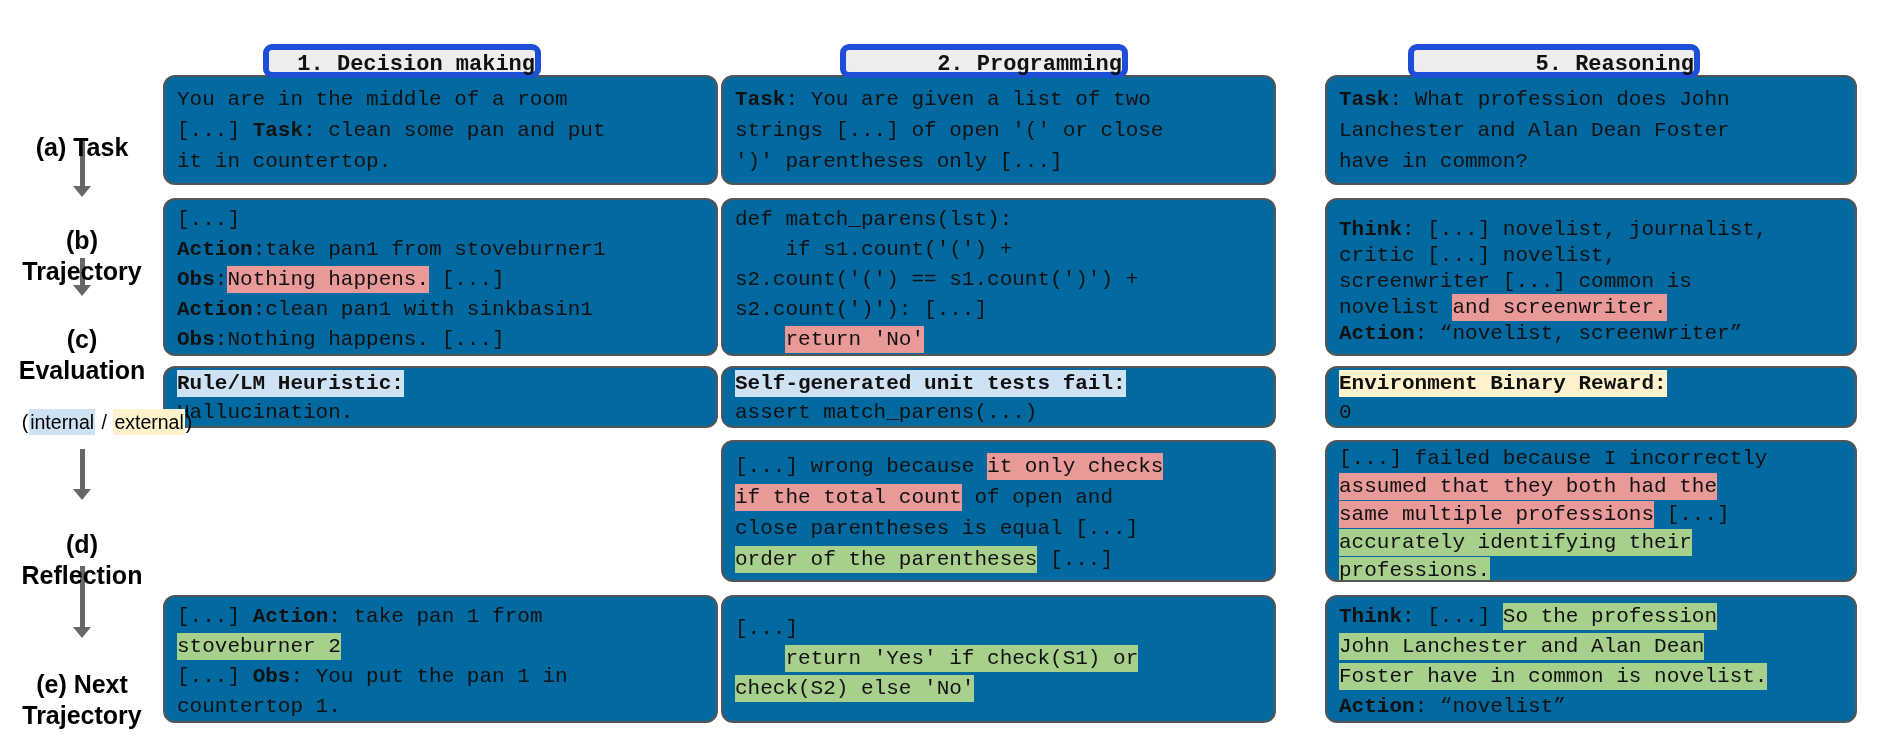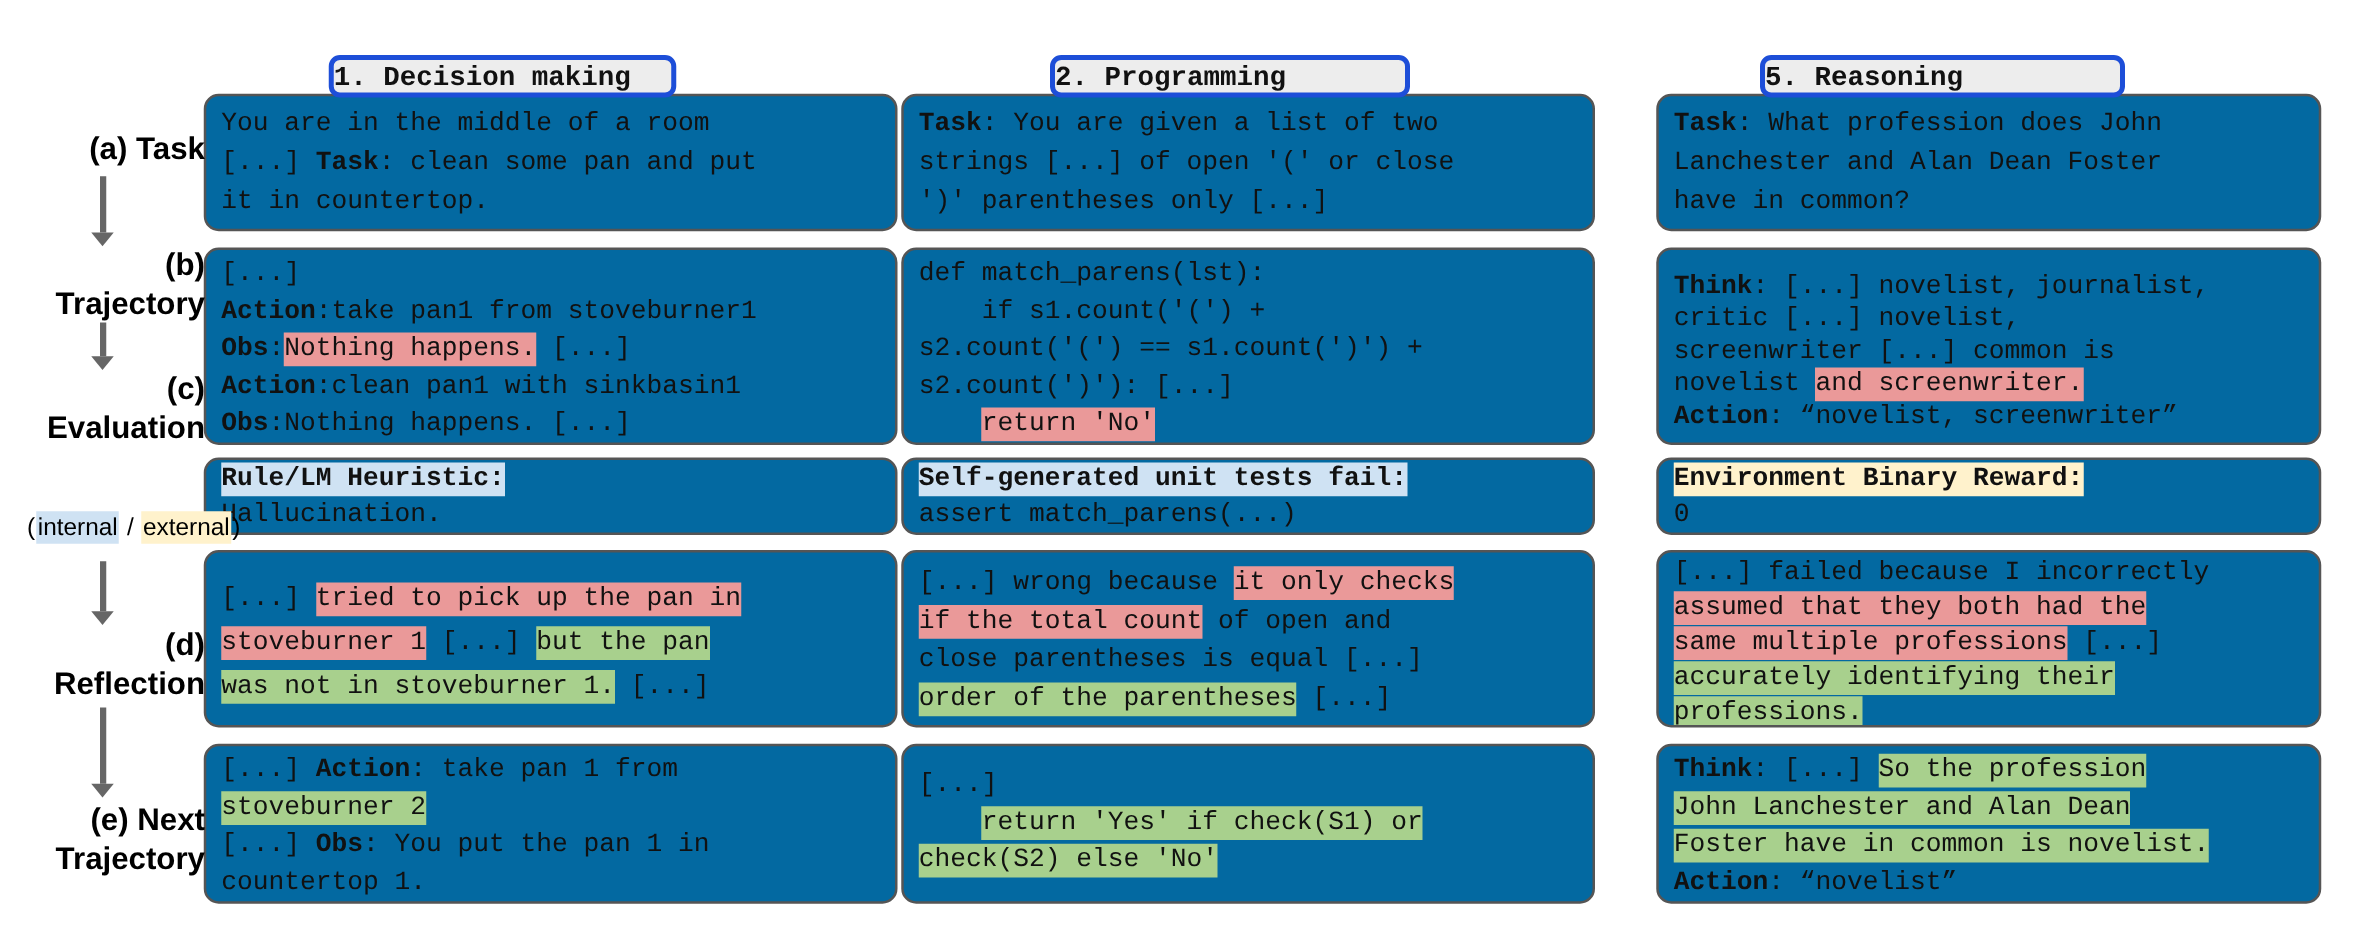--- a/index.html
+++ b/index.html
@@ -18,37 +18,37 @@
   .r-eval{top:366px;height:62px;line-height:29px;padding-top:1px}
   .r-refl{top:440px;height:142px;line-height:29px}
   .c1.r-refl{line-height:35px;padding-top:20px}
   .c2.r-refl{line-height:31px;padding-top:9px}
   .c3.r-refl{line-height:28px;padding-top:3px}
   .r-next{top:595px;height:128px;line-height:30px}
   .c2.r-next{padding-top:17px}
 
   
   .pill{position:absolute;top:44px;height:34px;box-sizing:border-box;background:#ededed;
-        border:4px solid #1d4ed8;border-radius:9px;z-index:3;text-align:left;font-weight:bold;
+        border:6px solid #1d4ed8;border-radius:9px;z-index:3;text-align:right;font-weight:bold;
         font-size:22px;line-height:29px;}
   .p1{left:263px;width:278px}
   .p2{left:840px;width:288px}
   .p3{left:1408px;width:292px}
 
   
   .b{font-weight:bold}
   .hl-red{background-color:var(--c-red);padding:2px 0;box-decoration-break:clone;-webkit-box-decoration-break:clone;}
   .hl-green{background-color:var(--c-green);padding:2px 0;box-decoration-break:clone;-webkit-box-decoration-break:clone;}
   .hl-blue{background-color:var(--c-blue);padding:2px 0;box-decoration-break:clone;-webkit-box-decoration-break:clone;}
   .hl-yellow{background-color:var(--c-yellow);padding:2px 0;box-decoration-break:clone;-webkit-box-decoration-break:clone;}
 
   
-  .flabel{position:absolute;left:0;width:164px;text-align:right;color:#000;
+  .flabel{position:absolute;left:0;width:164px;text-align:center;color:#000;
           font-family:"Liberation Sans","DejaVu Sans",sans-serif;font-weight:bold;
-          font-size:25px;line-height:31px;z-index:2;}
+          font-size:25px;line-height:31px;z-index:2;margin-top:28px;}
   .fa{top:104px}.fb{top:197px}.fc{top:296px}.fd{top:501px}.fe{top:641px}
   .fsub{position:absolute;left:0;top:411px;width:176px;text-align:center;color:#000;
         font-family:"Liberation Sans","DejaVu Sans",sans-serif;font-weight:400;font-size:19.5px;z-index:2;padding-left:19px;}
   .fsub span{padding:2px 1px;}
 
   
   .arrow{position:absolute;left:80px;width:5px;background:#666;z-index:1;}
   .arrow::after{content:"";position:absolute;bottom:-11px;left:-7px;width:0;height:0;
                 border-left:9px solid transparent;border-right:9px solid transparent;border-top:11px solid #666;}
   .ar1{top:141px;height:45px}
@@ -99,23 +99,20 @@
   <div class="box c1 r-task"><span>You are in the middle of a room
 [...] </span><span class="b">Task</span><span>: clean some pan and put
 it in countertop.</span></div>
   <div class="box c1 r-traj"><span>[...]
 </span><span class="b">Action</span><span>:take pan1 from stoveburner1
 </span><span class="b">Obs</span><span>:</span><span class="hl-red">Nothing happens.</span><span> [...]
 </span><span class="b">Action</span><span>:clean pan1 with sinkbasin1
 </span><span class="b">Obs</span><span>:Nothing happens. [...]</span></div>
   <div class="box c1 r-eval"><span class="b hl-blue">Rule/LM Heuristic:</span><span>
 Hallucination.</span></div>
-  <div class="box c1 r-refl"><span>[...] </span><span class="hl-red">tried to pick up the pan in
-stoveburner 1</span><span> [...] </span><span class="hl-green">but the pan
-was not in stoveburner 1.</span><span> [...]</span></div>
   <div class="box c1 r-next"><span>[...] </span><span class="b">Action</span><span>: take pan 1 from
 </span><span class="hl-green">stoveburner 2</span><span>
 [...] </span><span class="b">Obs</span><span>: You put the pan 1 in
 countertop 1.</span></div>
 
   <div class="box c2 r-task"><span class="b">Task</span><span>: You are given a list of two
 strings [...] of open '(' or close
 ')' parentheses only [...]</span></div>
   <div class="box c2 r-traj"><span>def match_parens(lst):
     if s1.count('(') +

